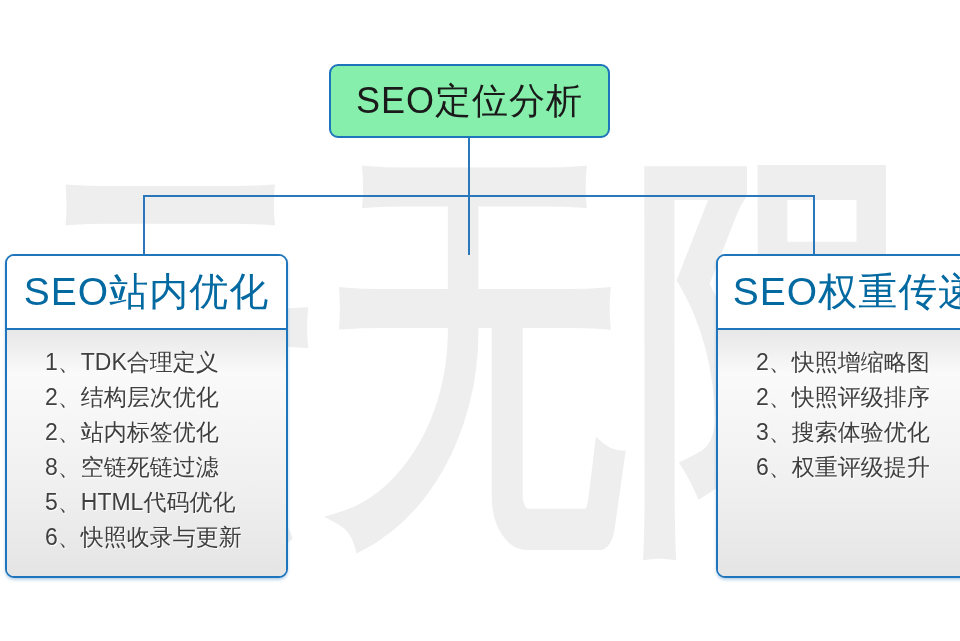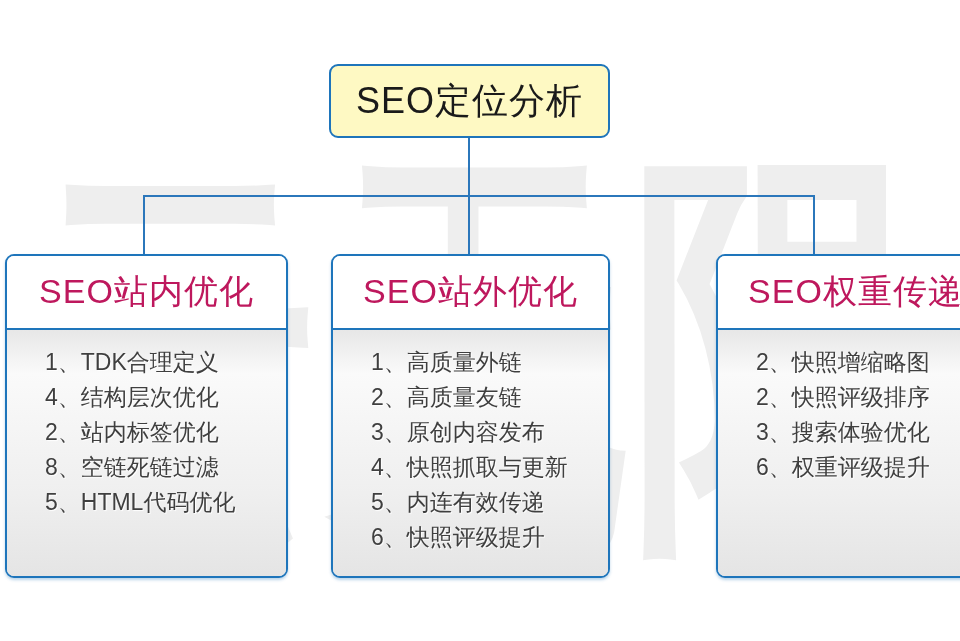--- a/index.html
+++ b/index.html
@@ -21,41 +21,41 @@
   }
 
   
   .line{position:absolute;background:#2b77bb;z-index:1;}
   .line.v{width:2px;}
   .line.h{height:2px;}
 
   
   .node{
     position:absolute;box-sizing:border-box;z-index:2;
-    background:#fef9c3;border:2px solid #1e75bb;border-radius:9px;
+    background:#86efac;border:2px solid #1e75bb;border-radius:9px;
     display:flex;align-items:center;justify-content:center;
   }
   .node .label{
     font-size:36px;color:#1a1a1a;letter-spacing:1px;white-space:nowrap;
   }
 
   
   .column{
     position:absolute;top:254px;height:324px;box-sizing:border-box;z-index:2;
     border:2px solid #1e75bb;border-radius:9px;overflow:hidden;
     background:#ffffff;
     box-shadow:0 2px 3px rgba(30,117,187,0.30);
   }
   .column .header{
     height:74px;box-sizing:border-box;
     display:flex;align-items:center;justify-content:center;
     background:#ffffff;border-bottom:2px solid #1e75bb;
   }
   .column .header .label{
-    font-size:34px;color:#be185d;letter-spacing:1px;white-space:nowrap;
+    font-size:39px;color:#0369a1;letter-spacing:1px;white-space:nowrap;
   }
   .column .list{
     height:314px;box-sizing:border-box;
     padding:15px 8px 0 38px;margin:0;list-style:none;
     background:linear-gradient(180deg,#e7e7e7 0%,#fafafa 14%,#efefef 52%,#dcdcdc 100%);
   }
   .column .list li{
     font-size:23px;line-height:35px;color:#3f3f3f;white-space:nowrap;
     text-shadow:1px 1px 1px #ffffff;
   }
@@ -79,40 +79,28 @@
   <div class="node" style="left:329px;top:64px;width:281px;height:74px;">
     <span class="label">SEO定位分析</span>
   </div>
 
   <div class="column col-1">
     <div class="header">
       <span class="label">SEO站内优化</span>
     </div>
     <ul class="list">
       <li>1、TDK合理定义</li>
-      <li>4、结构层次优化</li>
+      <li>2、结构层次优化</li>
       <li>2、站内标签优化</li>
       <li>8、空链死链过滤</li>
       <li>5、HTML代码优化</li>
+      <li>6、快照收录与更新</li>
     </ul>
   </div>
 
-  <div class="column col-2">
-    <div class="header">
-      <span class="label">SEO站外优化</span>
-    </div>
-    <ul class="list">
-      <li>1、高质量外链</li>
-      <li>2、高质量友链</li>
-      <li>3、原创内容发布</li>
-      <li>4、快照抓取与更新</li>
-      <li>5、内连有效传递</li>
-      <li>6、快照评级提升</li>
-    </ul>
-  </div>
 
   <div class="column col-3">
     <div class="header">
       <span class="label">SEO权重传递</span>
     </div>
     <ul class="list">
       <li>2、快照增缩略图</li>
       <li>2、快照评级排序</li>
       <li>3、搜索体验优化</li>
       <li>6、权重评级提升</li>

